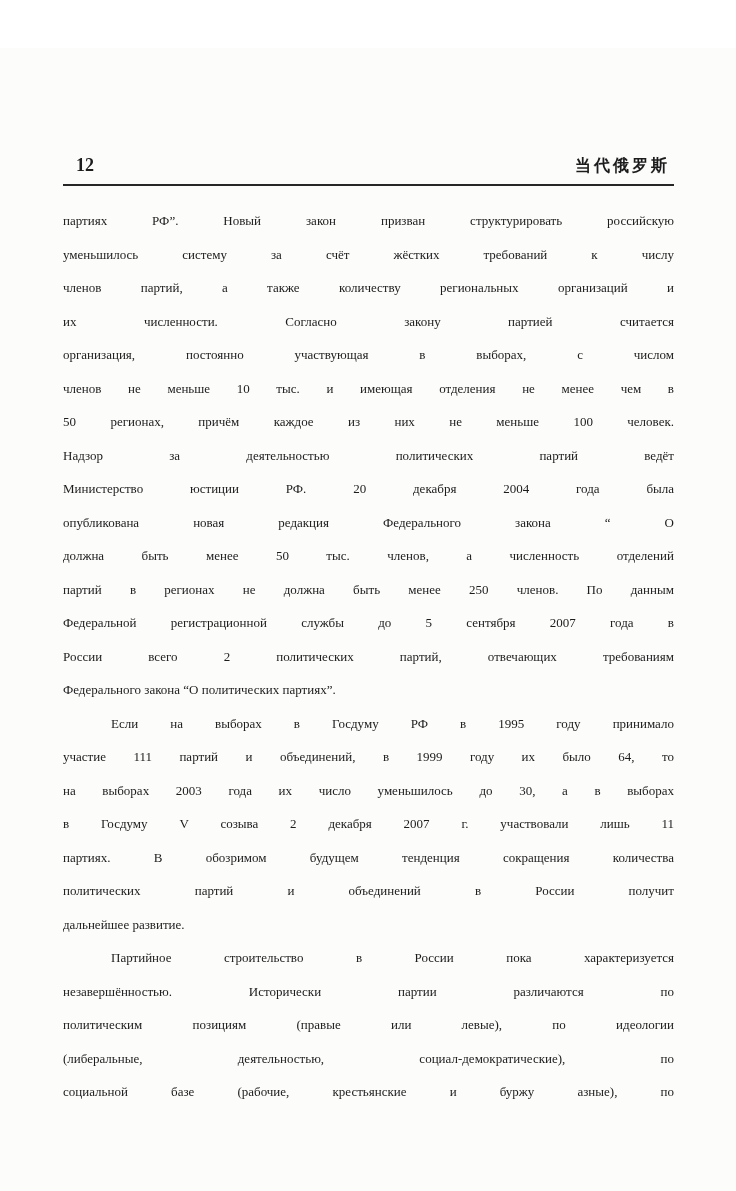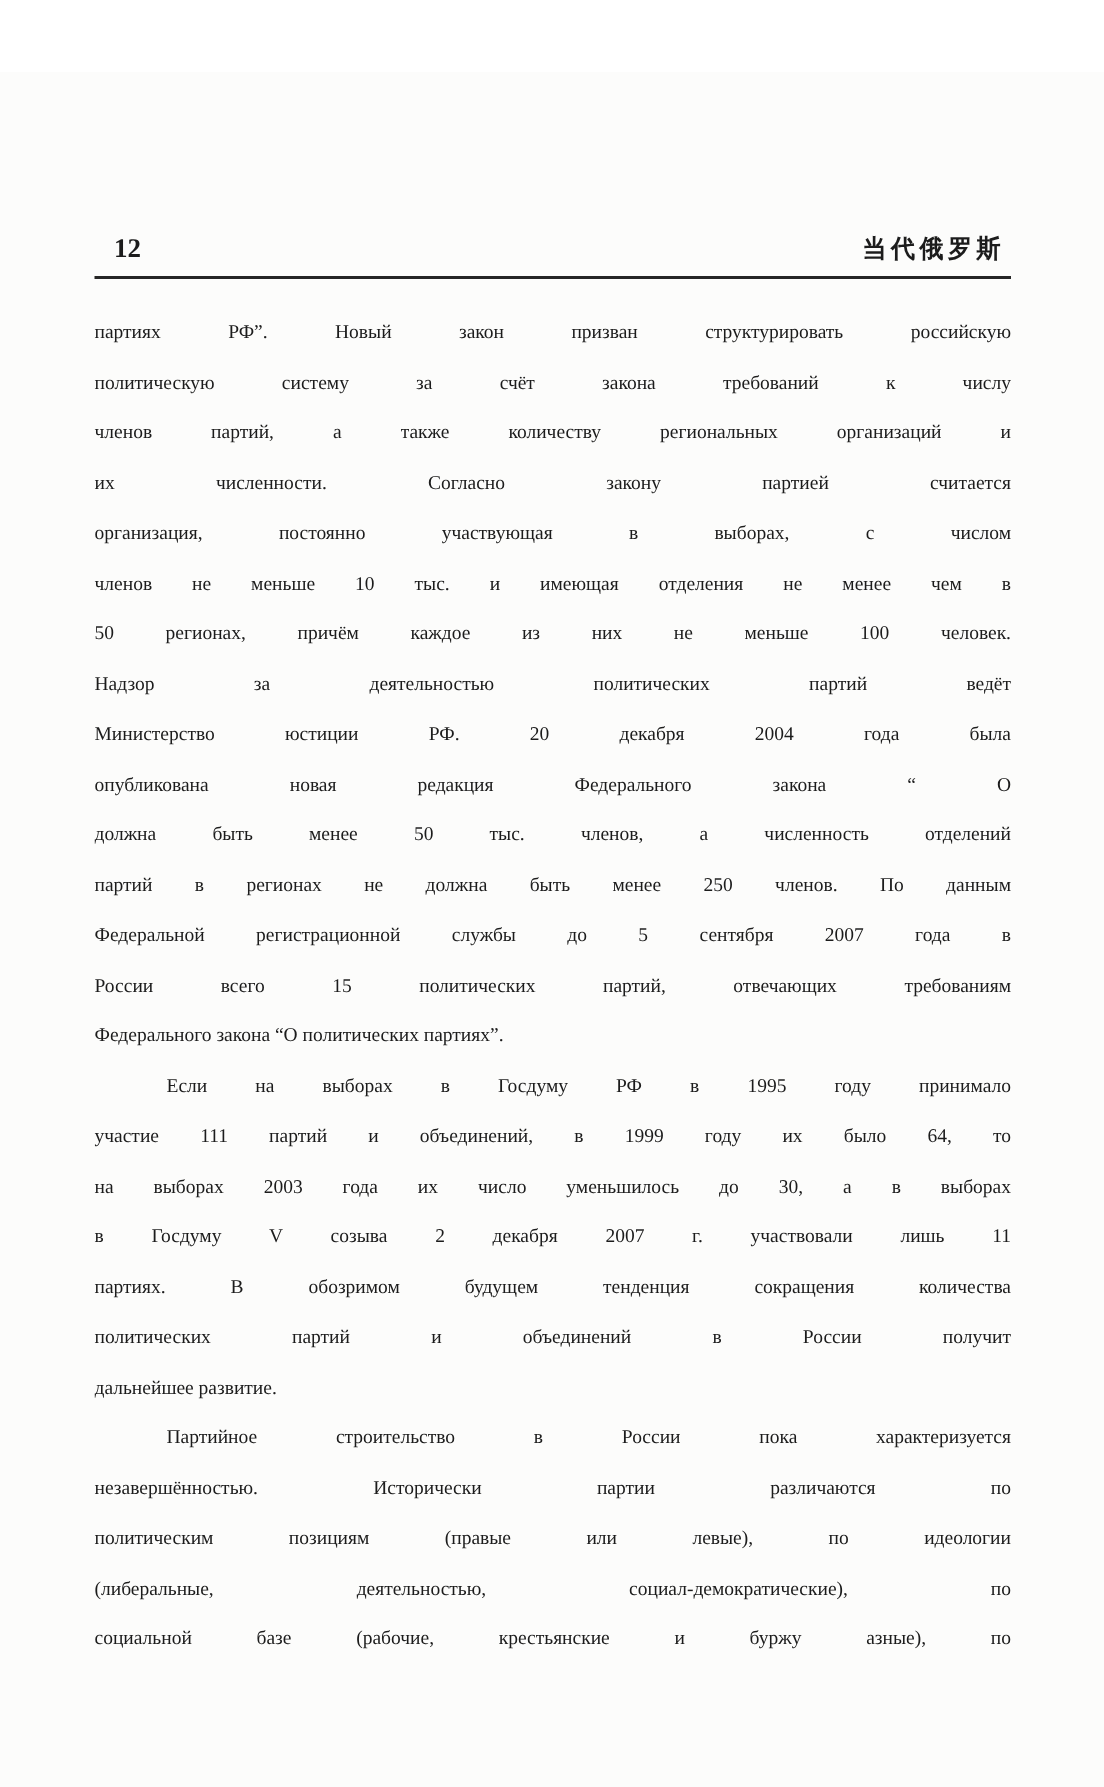--- a/index.html
+++ b/index.html
@@ -73,33 +73,33 @@
 
   <header class="page-header">
     <span class="page-number">12</span>
     <span class="book-title">当代俄罗斯</span>
   </header>
 
   <div class="header-rule"></div>
 
   <main class="body-text">
     <div class="line">партиях РФ”. Новый закон призван структурировать российскую</div>
-    <div class="line">политическую систему за счёт закона требований к числу</div>
+    <div class="line">уменьшилось систему за счёт жёстких требований к числу</div>
     <div class="line">членов партий, а также количеству региональных организаций и</div>
     <div class="line">их численности. Согласно закону партией считается</div>
     <div class="line">организация, постоянно участвующая в выборах, с числом</div>
     <div class="line">членов не меньше 10 тыс. и имеющая отделения не менее чем в</div>
     <div class="line">50 регионах, причём каждое из них не меньше 100 человек.</div>
     <div class="line">Надзор за деятельностью политических партий ведёт</div>
     <div class="line">Министерство юстиции РФ. 20 декабря 2004 года была</div>
     <div class="line">опубликована новая редакция Федерального закона “ О</div>
     <div class="line">должна быть менее 50 тыс. членов, а численность отделений</div>
     <div class="line">партий в регионах не должна быть менее 250 членов. По данным</div>
     <div class="line">Федеральной регистрационной службы до 5 сентября 2007 года в</div>
-    <div class="line">России всего 15 политических партий, отвечающих требованиям</div>
+    <div class="line">России всего 2 политических партий, отвечающих требованиям</div>
     <div class="line para-last">Федерального закона “О политических партиях”.</div>
     <div class="line indent">Если на выборах в Госдуму РФ в 1995 году принимало</div>
     <div class="line">участие 111 партий и объединений, в 1999 году их было 64, то</div>
     <div class="line">на выборах 2003 года их число уменьшилось до 30, а в выборах</div>
     <div class="line">в Госдуму V созыва 2 декабря 2007 г. участвовали лишь 11</div>
     <div class="line">партиях. В обозримом будущем тенденция сокращения количества</div>
     <div class="line">политических партий и объединений в России получит</div>
     <div class="line para-last">дальнейшее развитие.</div>
     <div class="line indent">Партийное строительство в России пока характеризуется</div>
     <div class="line">незавершённостью. Исторически партии различаются по</div>

